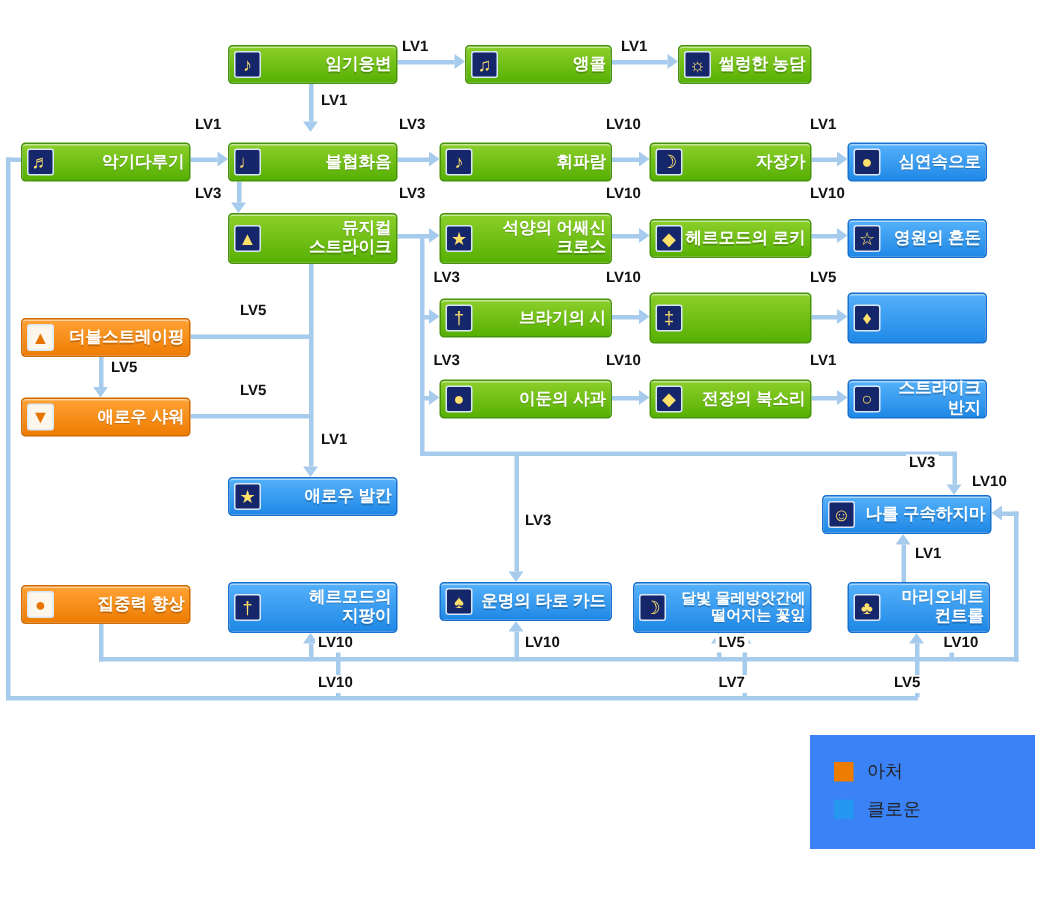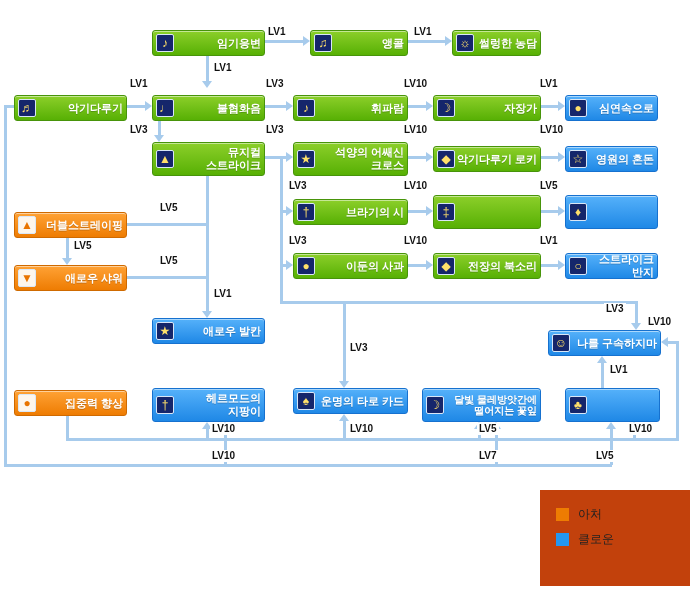--- a/index.html
+++ b/index.html
@@ -12,21 +12,21 @@
   .clown{background:linear-gradient(#55b1fa,#1f88e6);border:1px solid #1671cf;box-shadow:inset 0 1px 0 rgba(255,255,255,.5);}
   .archer{background:linear-gradient(#ffa235,#ee7c02);border:1px solid #cf6a00;box-shadow:inset 0 1px 0 rgba(255,255,255,.5);}
   .hl{position:absolute;height:3px;background:#a7cbec;}
   .vl{position:absolute;width:3px;background:#a7cbec;}
   .ar{position:absolute;width:0;height:0;}
   .ar-r{border-top:5px solid transparent;border-bottom:5px solid transparent;border-left:7px solid #a7cbec;}
   .ar-l{border-top:5px solid transparent;border-bottom:5px solid transparent;border-right:7px solid #a7cbec;}
   .ar-d{border-left:5px solid transparent;border-right:5px solid transparent;border-top:7px solid #a7cbec;}
   .ar-u{border-left:5px solid transparent;border-right:5px solid transparent;border-bottom:7px solid #a7cbec;}
   .lv{position:absolute;font-size:10px;font-weight:bold;color:#111;background:#fff;padding:0 2px;line-height:12px;white-space:nowrap;}
-  .legend{position:absolute;left:540px;top:490px;width:150px;height:96px;background:#c2410c;box-sizing:border-box;padding:12px 0 0 16px;}
+  .legend{position:absolute;left:540px;top:490px;width:150px;height:76px;background:#3b82f6;box-sizing:border-box;padding:12px 0 0 16px;}
   .lrow{display:flex;align-items:center;height:25px;}
   .sw{width:13px;height:13px;margin-right:9px;}
   .sw-archer{background:#ee7c02;}
   .sw-bard{background:#59b80c;}
   .sw-clown{background:#2497f0;}
   .lrow .ltext{font-size:12px;color:#222;}
 </style>
 </head>
 <body>
 
@@ -187,21 +187,21 @@
     <span class="nlabel">뮤지컬
 스트라이크</span>
   </div>
   <div class="node bard" style="left:293px;top:142px;width:115px;height:34px">
     <span class="nicon">★</span>
     <span class="nlabel">석양의 어쌔신
 크로스</span>
   </div>
   <div class="node bard" style="left:433px;top:146px;width:108px;height:26px">
     <span class="nicon">◆</span>
-    <span class="nlabel">악기다루기 로키</span>
+    <span class="nlabel">헤르모드의 로키</span>
   </div>
   <div class="node clown" style="left:565px;top:146px;width:93px;height:26px">
     <span class="nicon">☆</span>
     <span class="nlabel">영원의 혼돈</span>
   </div>
   <div class="node bard" style="left:293px;top:199px;width:115px;height:26px">
     <span class="nicon">†</span>
     <span class="nlabel">브라기의 시</span>
   </div>
   <div class="node bard" style="left:433px;top:195px;width:108px;height:34px">
@@ -251,20 +251,22 @@
     <span class="nicon">♠</span>
     <span class="nlabel">운명의 타로 카드</span>
   </div>
   <div class="node clown" style="left:422px;top:388px;width:119px;height:34px">
     <span class="nicon">☽</span>
     <span class="nlabel" style="font-size:10px">달빛 물레방앗간에
 떨어지는 꽃잎</span>
   </div>
   <div class="node clown" style="left:565px;top:388px;width:95px;height:34px">
     <span class="nicon">♣</span>
+    <span class="nlabel">마리오네트
+컨트롤</span>
   </div>
 
   <div class="legend">
     <div class="lrow">
       <span class="sw sw-archer"></span>
       <span class="ltext">아처</span>
     </div>
     <div class="lrow">
       <span class="sw sw-clown"></span>
       <span class="ltext">클로운</span>

